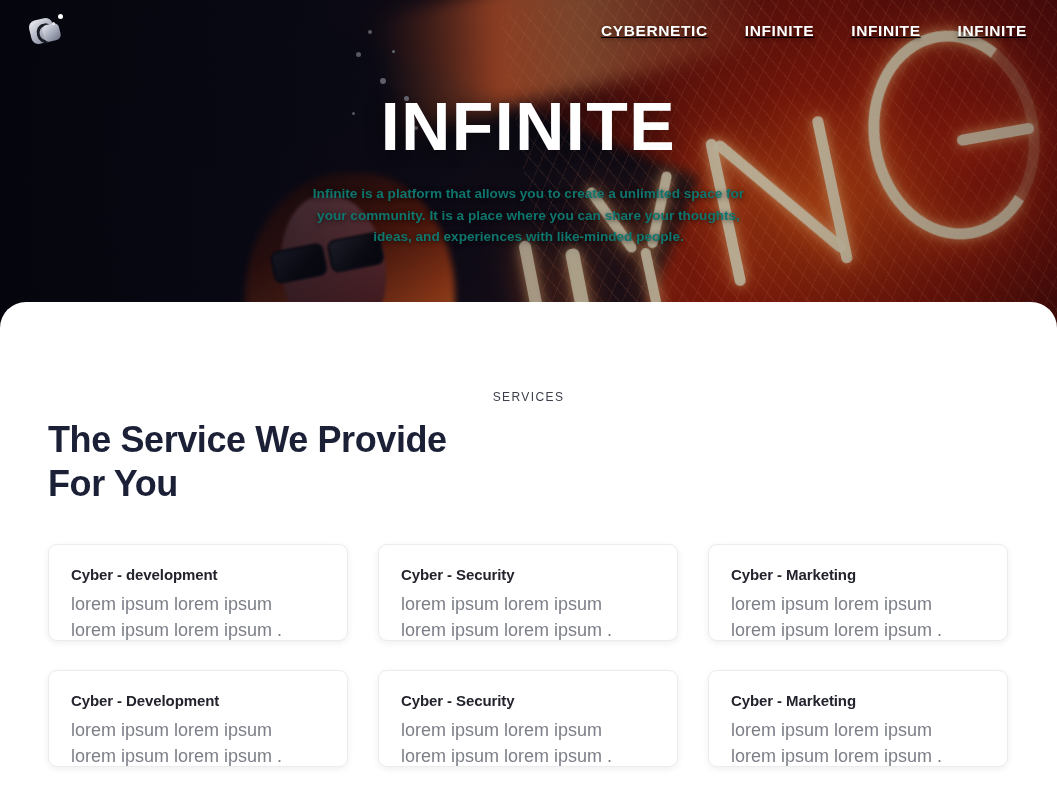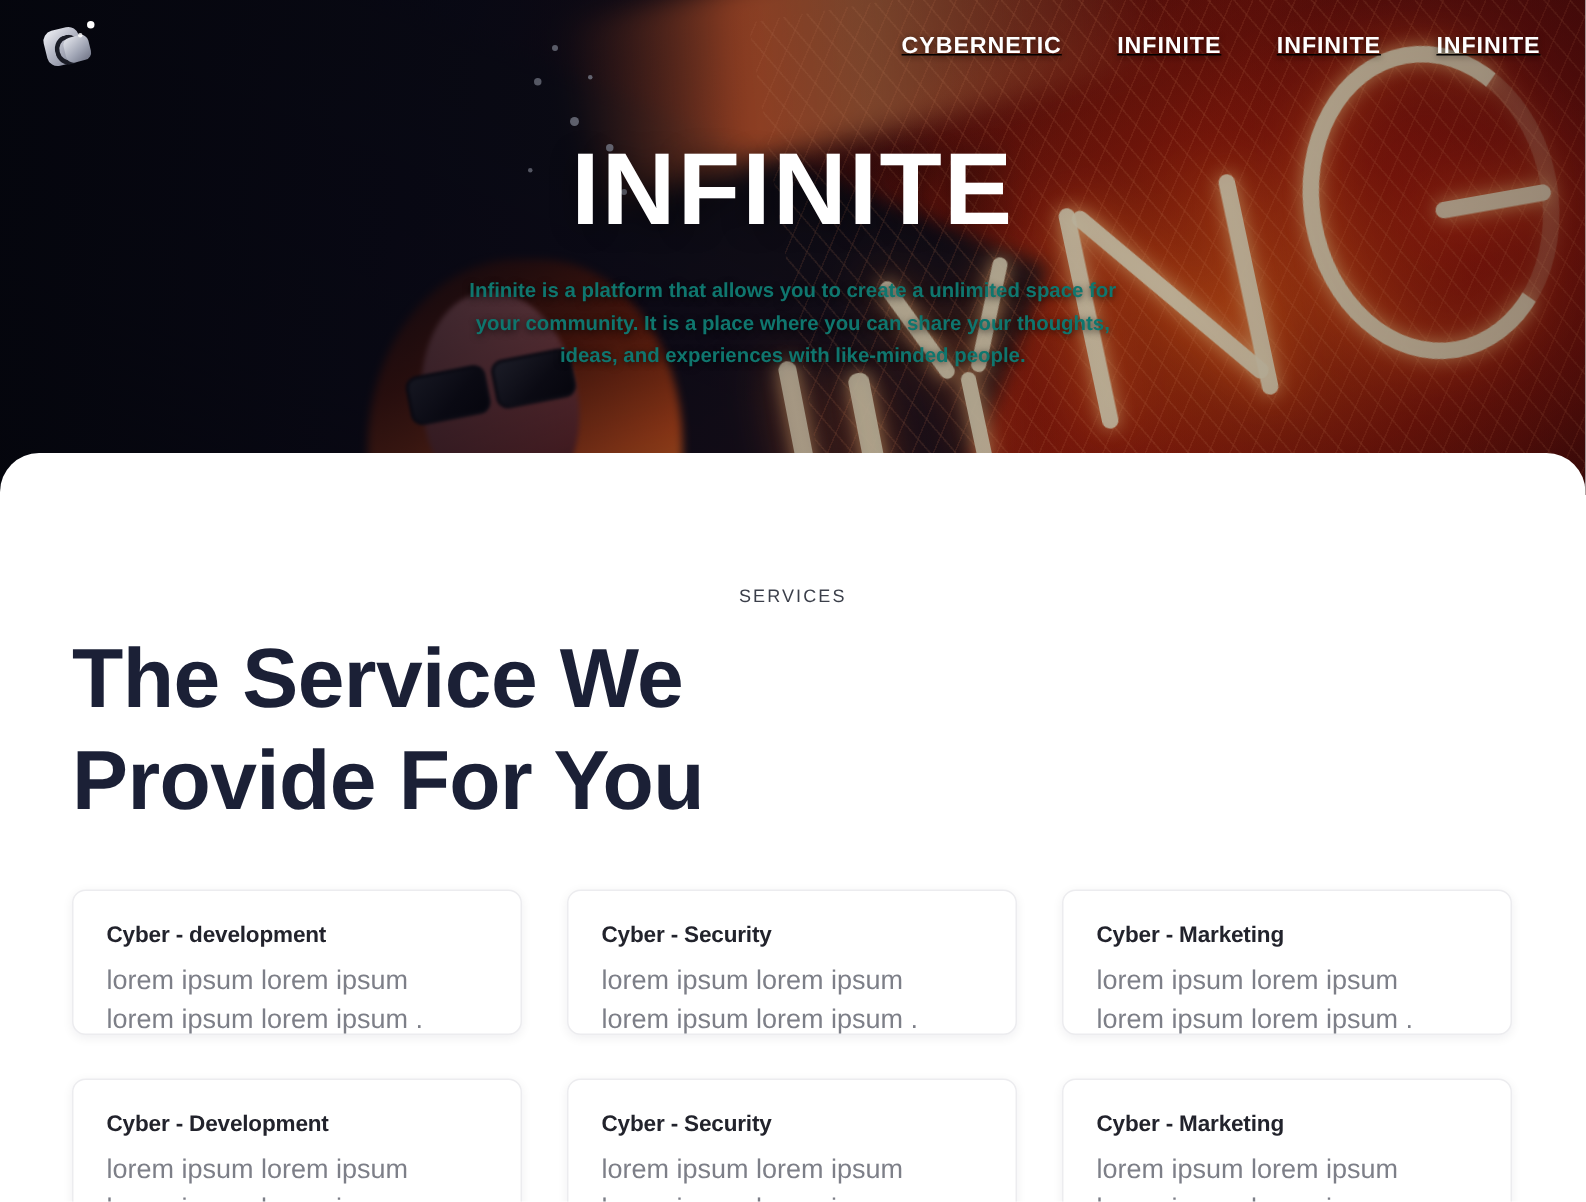--- a/index.html
+++ b/index.html
@@ -275,21 +275,21 @@
   }
   .eyebrow {
     color: #3b3f4a;
     font-size: 12px;
     letter-spacing: 1.4px;
     margin-bottom: 14px;
     text-align: center;
   }
   .section-title {
     color: #1b2036;
-    font-size: 56px;
+    font-size: 36px;
     font-weight: bold;
     line-height: 1.22;
     letter-spacing: -0.4px;
     max-width: 430px;
   }
 
   .card-grid {
     margin-top: 38px;
     display: grid;
     grid-template-columns: repeat(3, 300px);

